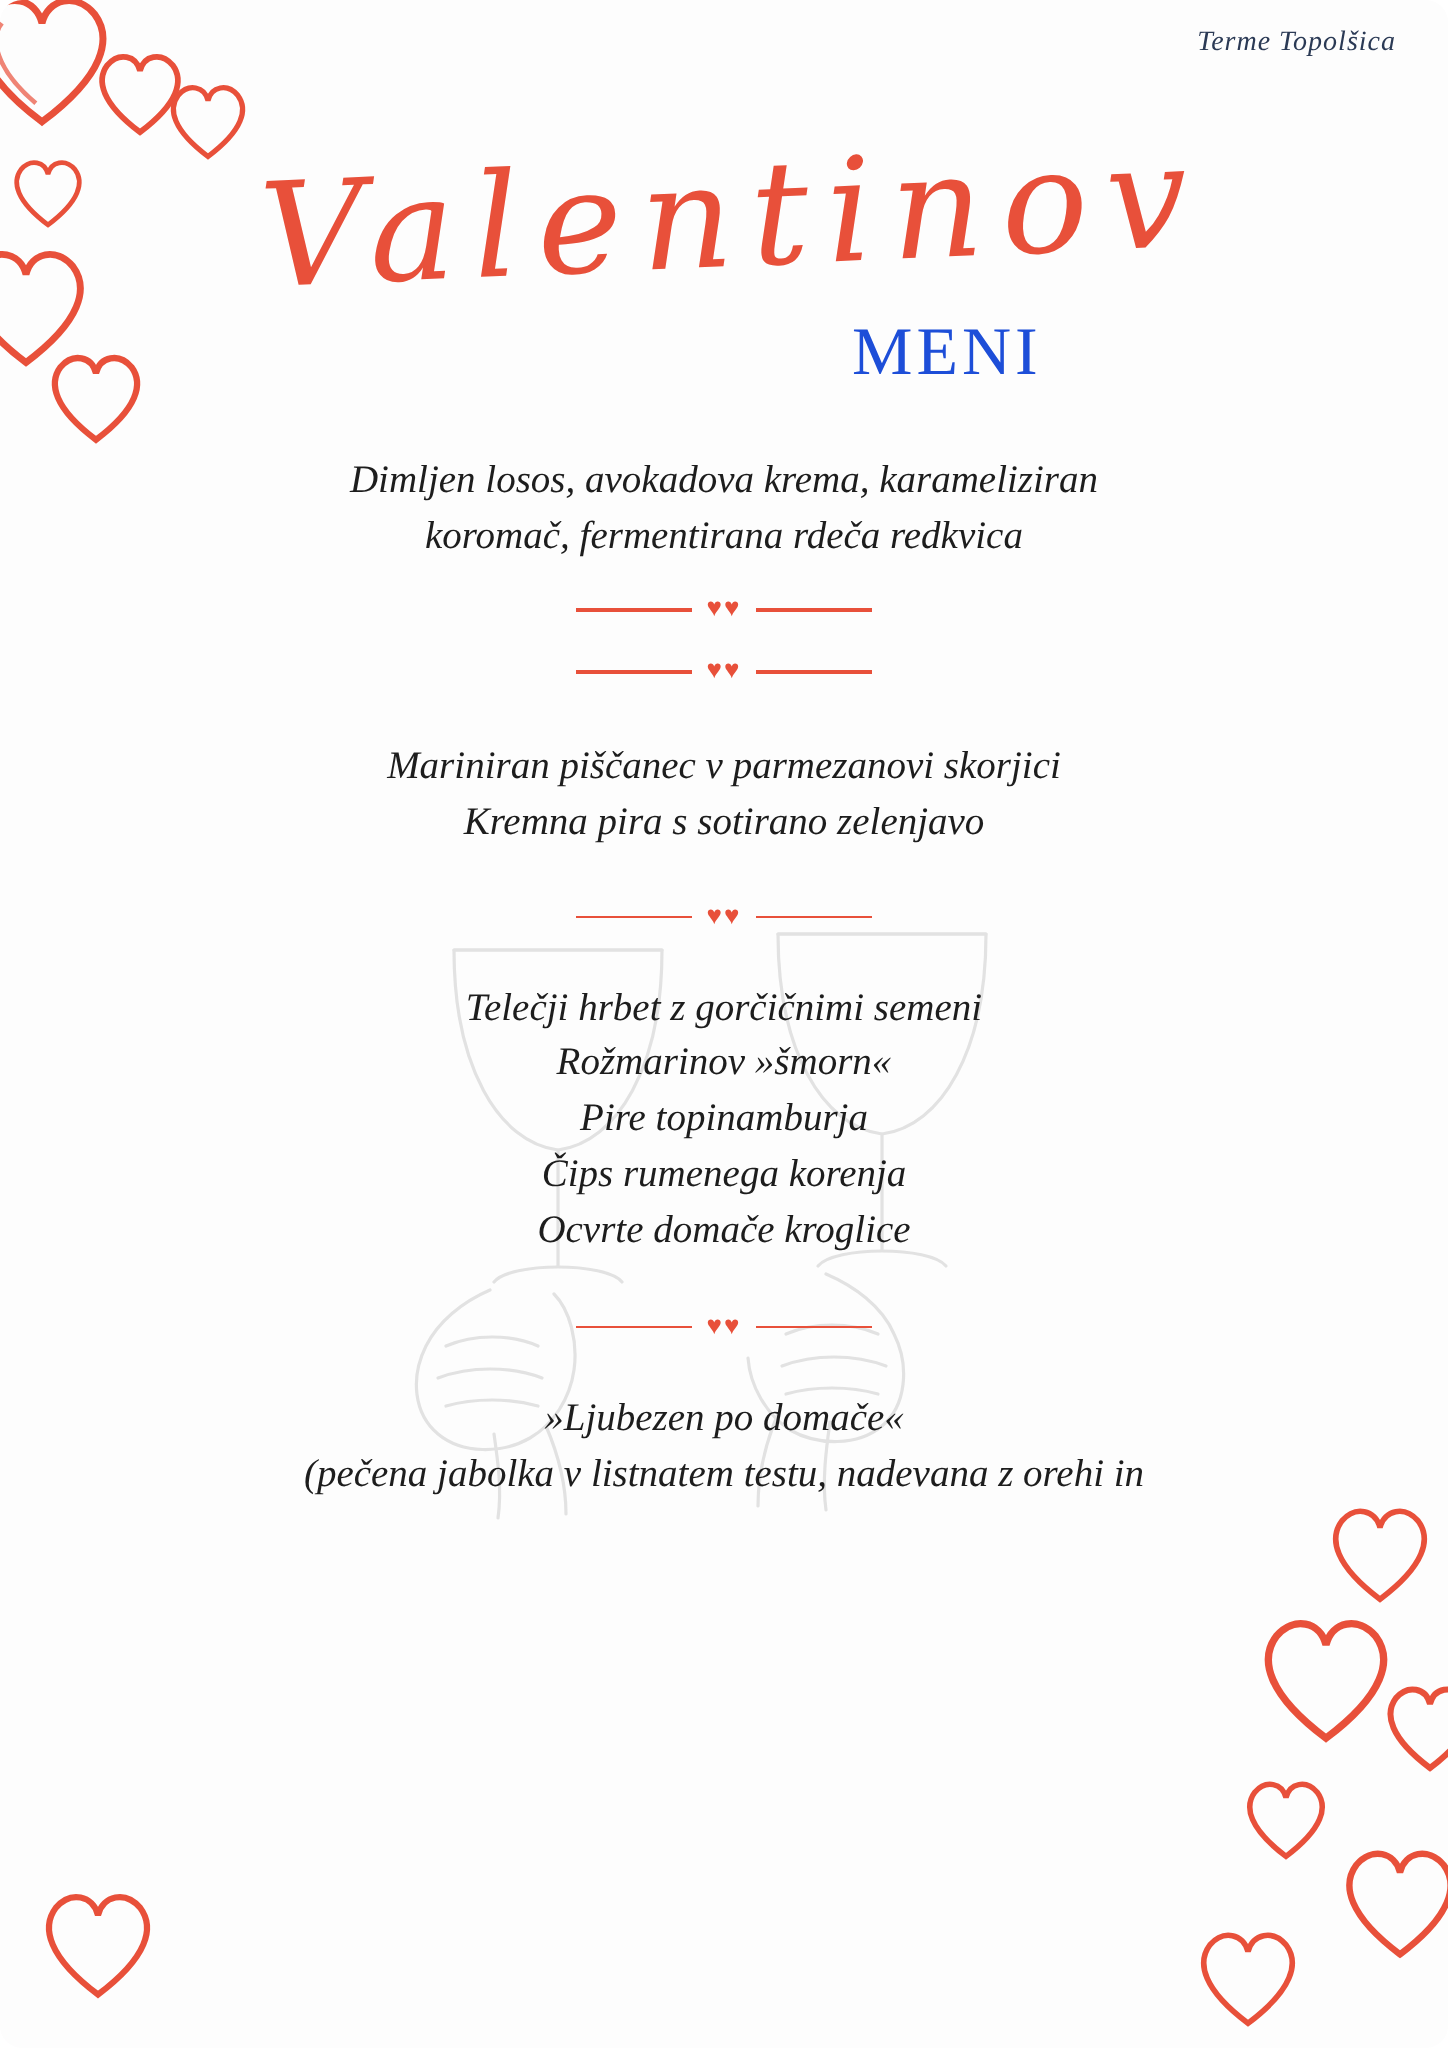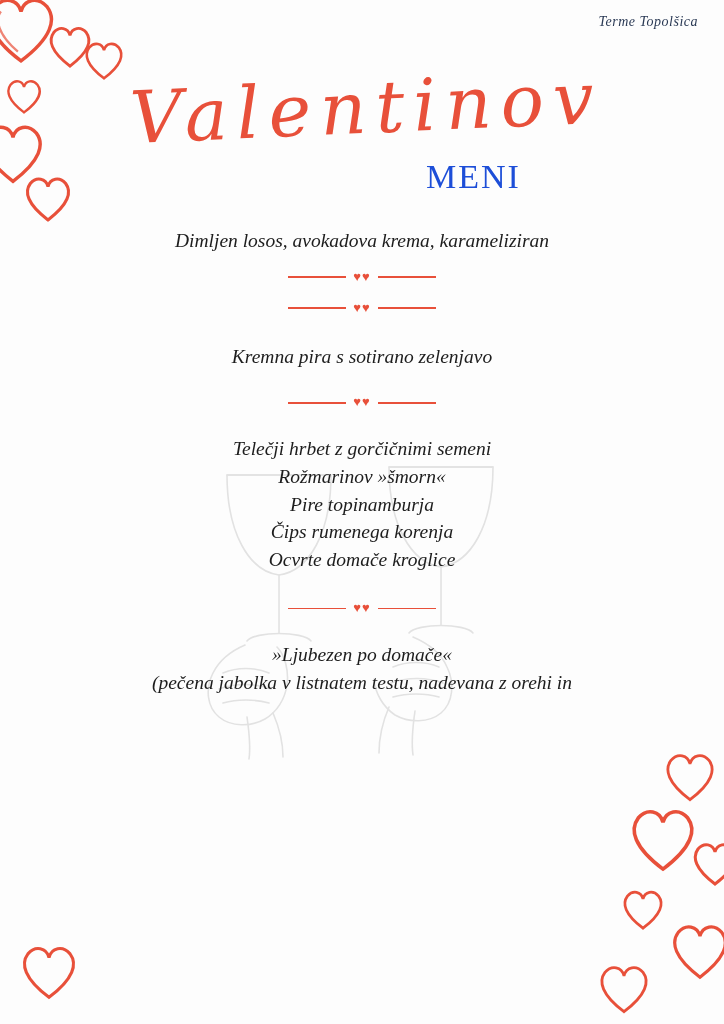--- a/index.html
+++ b/index.html
@@ -14,20 +14,21 @@
     overflow: hidden;
     position: relative;
   }
 
   .page {
     position: relative;
     width: 724px;
     height: 1024px;
     overflow: hidden;
     background: #fdfdfd;
+    border-radius: 11px;
   }
 
   
   .heart-layer {
     position: absolute;
     inset: 0;
     pointer-events: none;
   }
   .heart {
     position: absolute;
@@ -255,38 +256,40 @@
 
   <div class="title-wrap">
     <span class="title-script">Valentinov</span>
     <span class="title-sub">MENI</span>
   </div>
 
   <div class="menu">
 
     <div class="course first">
       <div class="course-line">Dimljen losos, avokadova krema, karameliziran</div>
+      <div class="course-line">koromač, fermentirana rdeča redkvica</div>
     </div>
 
     <div class="divider">
       <span class="bar"></span>
       <span class="hearts">♥♥</span>
       <span class="bar"></span>
     </div>
 
 
     <div class="divider">
       <span class="bar"></span>
       <span class="hearts">♥♥</span>
       <span class="bar"></span>
     </div>
 
     <div class="spacer-sm"></div>
 
     <div class="course">
+      <div class="course-line">Mariniran piščanec v parmezanovi skorjici</div>
       <div class="course-line">Kremna pira s sotirano zelenjavo</div>
     </div>
 
     <div class="divider" style="margin-top:26px;margin-bottom:26px;">
       <span class="bar"></span>
       <span class="hearts">♥♥</span>
       <span class="bar"></span>
     </div>
 
     <div class="course">

